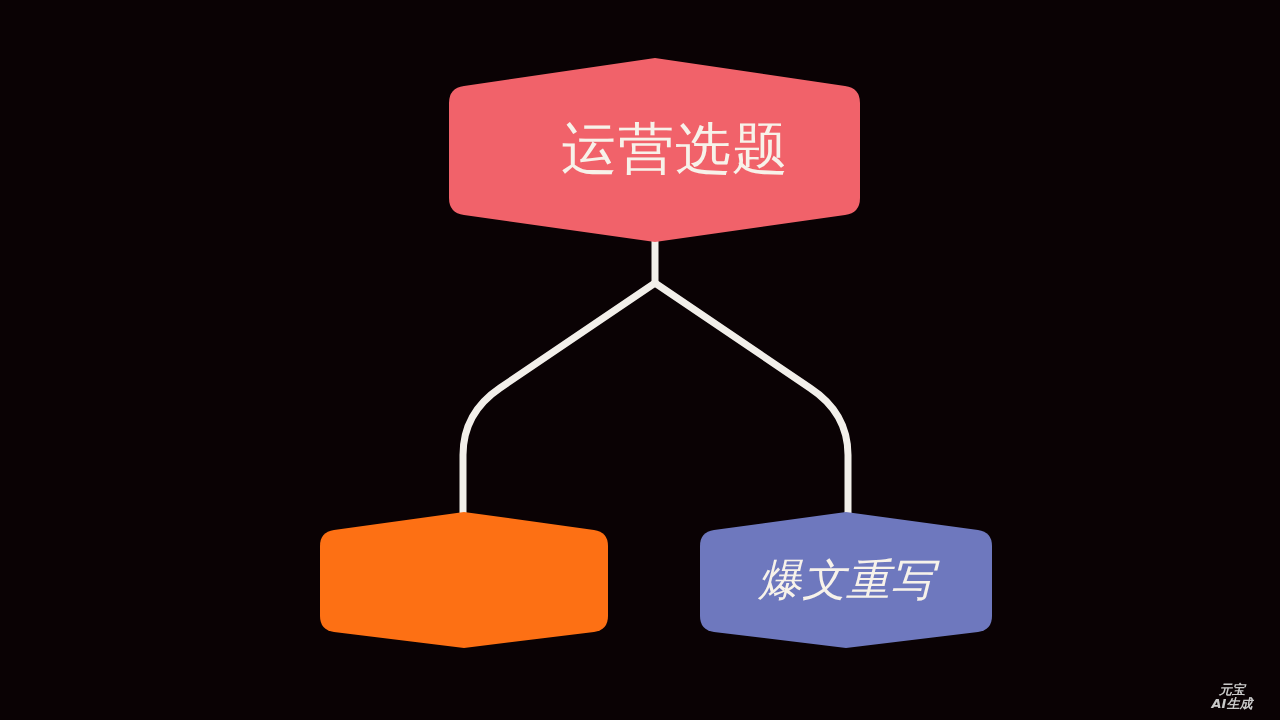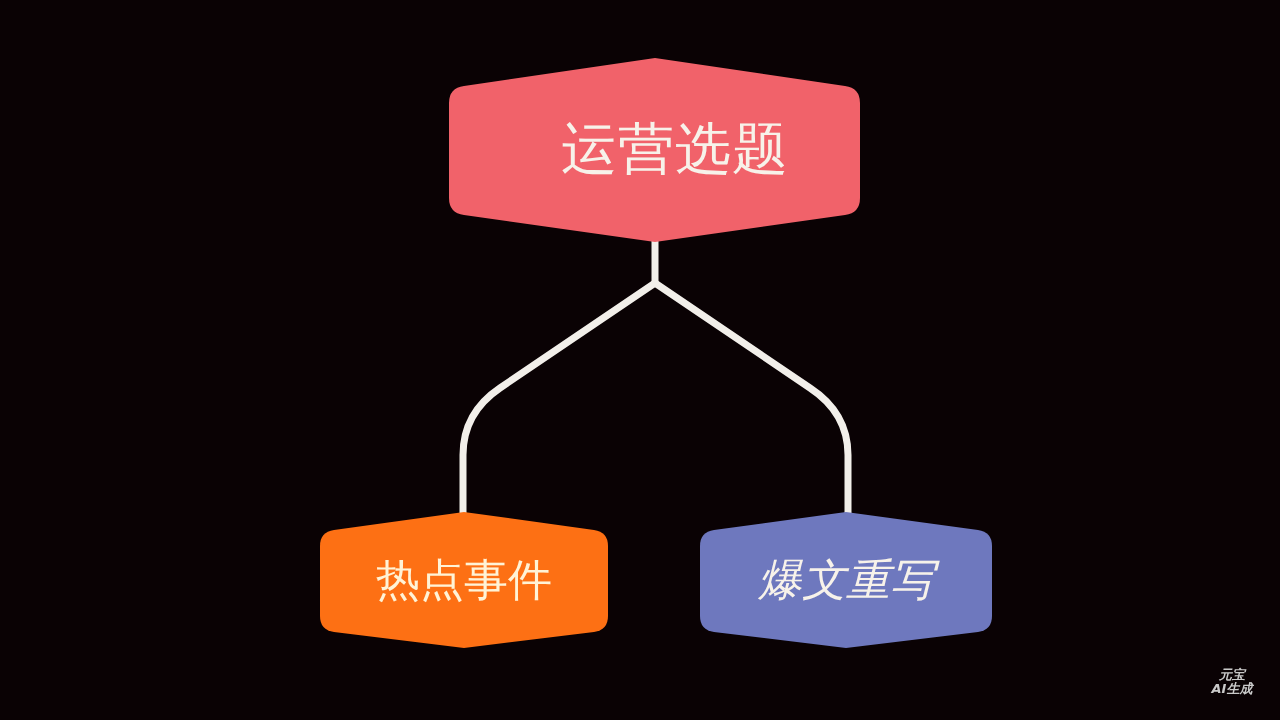--- a/index.html
+++ b/index.html
@@ -44,21 +44,21 @@
       color: #fff3d6;
     }
     #label-right {
       left: 700px; top: 512px; width: 292px; height: 136px;
       font-size: 44px;
       font-style: italic;
     }
     .watermark {
       position: absolute;
       right: 18px;
-      bottom: 24px;
+      bottom: 9px;
       width: 60px;
       text-align: center;
       color: #c9c9c9;
       font-family: "DejaVu Sans", sans-serif;
       font-weight: bold;
       font-style: italic;
       font-size: 13px;
       line-height: 14px;
     }
     .watermark div { display: block; }
@@ -91,20 +91,19 @@
 
     <path fill="#6e78be" d="M846 512
              L978 530 Q992 532 992 546
              L992 616 Q992 630 978 632
              L846 648
              L714 632 Q700 630 700 616
              L700 546 Q700 532 714 530 Z"></path>
   </svg>
 
   <div id="label-root" class="node-label">运营选题</div>
-  <div id="label-left" class="node-label">热点事件</div>
   <div id="label-right" class="node-label">爆文重写</div>
 
   <div class="watermark">
     <div>元宝</div>
     <div>AI生成</div>
   </div>
 </div>
 
 </body></html>

